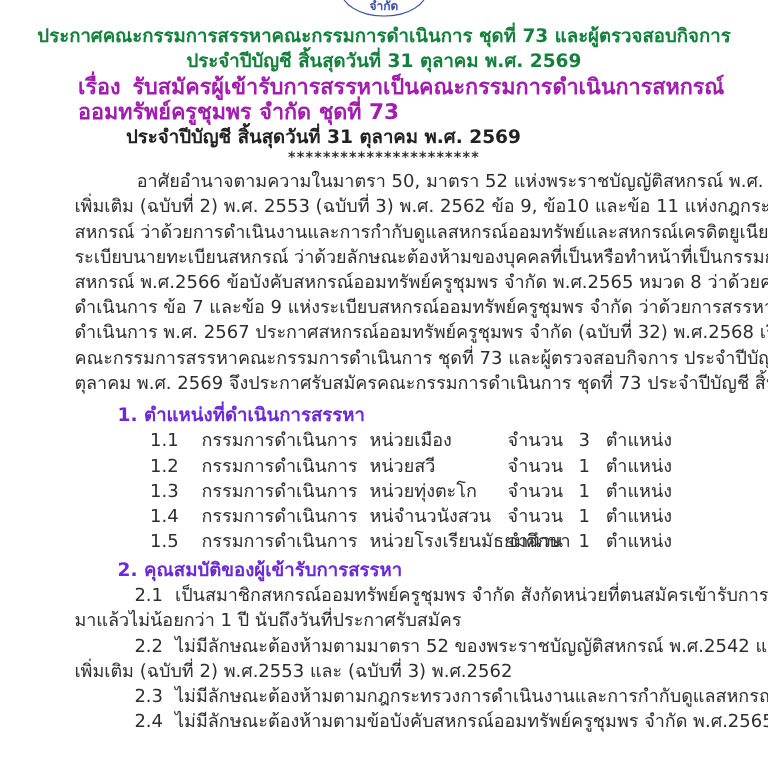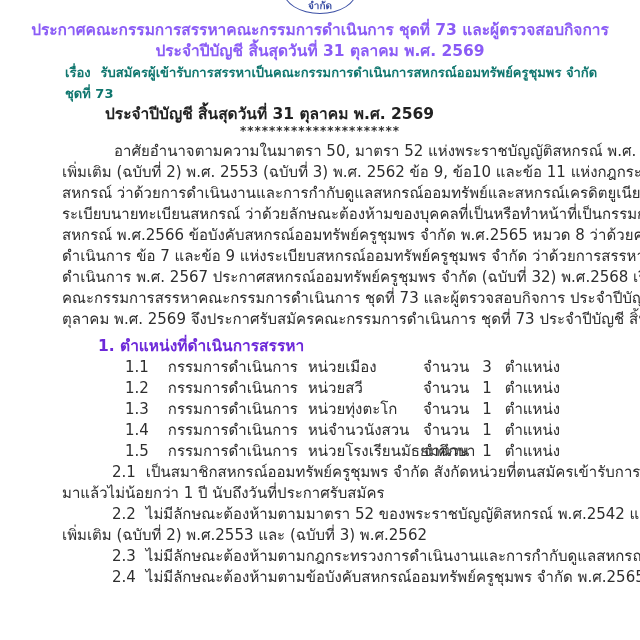--- a/index.html
+++ b/index.html
@@ -11,25 +11,25 @@
   }
   .page{position:relative;width:640px;height:640px;overflow:hidden;}
 
   
   .seal-wrap{position:relative;width:90px;height:14px;margin:0 auto;overflow:hidden;}
   .seal-ellipse{position:absolute;left:8px;top:-33px;width:72px;height:45px;
     border:1.6px solid #3c50a5;border-radius:50%;}
   .seal-text{position:absolute;left:0;top:0;width:100%;text-align:center;
     font-size:10px;line-height:12px;font-weight:bold;color:#3c50a5;}
 
-  .header{margin-top:6px;text-align:center;font-weight:bold;color:#8b5cf6;font-size:15.5px;line-height:21px;}
+  .header{margin-top:6px;text-align:center;font-weight:bold;color:#15803d;font-size:15.5px;line-height:21px;}
 
   .content{margin-left:62px;margin-right:26px;}
 
-  .subject{font-weight:bold;color:#0f766e;font-size:13px;line-height:21px;margin-left:3px;}
+  .subject{font-weight:bold;color:#a21caf;font-size:18px;line-height:21px;margin-left:3px;}
   .subject .lbl{margin-right:10px;}
   .subject-line2{font-weight:bold;color:#222;font-size:15.5px;line-height:21px;padding-left:43px;}
 
   .divider{text-align:center;font-size:12px;line-height:12px;letter-spacing:1px;
     font-weight:bold;color:#2e2e2e;margin-left:-36px;}
 
   .preamble{margin-top:4px;}
   .pline{white-space:nowrap;text-align:justify;text-align-last:justify;line-height:21px;}
   .pline.indent{padding-left:52px;}
   .pline.last{text-align-last:left;}
@@ -102,20 +102,21 @@
       <div class="s1row">
         <span class="s1no">1.4</span><span class="s1title">กรรมการดำเนินการ</span><span class="s1unit">หน่จำนวนังสวน</span>
         <span class="s1qty"><span>จำนวน</span><span class="cnt">1</span><span>ตำแหน่ง</span></span>
       </div>
       <div class="s1row">
         <span class="s1no">1.5</span><span class="s1title">กรรมการดำเนินการ</span><span class="s1unit">หน่วยโรงเรียนมัธยมศึกษา</span>
         <span class="s1qty"><span>จำนวน</span><span class="cnt">1</span><span>ตำแหน่ง</span></span>
       </div>
     </div>
 
+    <div class="sec-heading h2-ind">2. คุณสมบัติของผู้เข้ารับการสรรหา</div>
 
     <div>
       <div>
         <div class="s2line s2first"><span class="s2no">2.1</span><span>เป็นสมาชิกสหกรณ์ออมทรัพย์ครูชุมพร จำกัด สังกัดหน่วยที่ตนสมัครเข้ารับการสรรหา</span></div>
         <div class="s2line">มาแล้วไม่น้อยกว่า 1 ปี นับถึงวันที่ประกาศรับสมัคร</div>
       </div>
       <div>
         <div class="s2line s2first"><span class="s2no">2.2</span><span>ไม่มีลักษณะต้องห้ามตามมาตรา 52 ของพระราชบัญญัติสหกรณ์ พ.ศ.2542 และที่แก้ไข</span></div>
         <div class="s2line">เพิ่มเติม (ฉบับที่ 2) พ.ศ.2553 และ (ฉบับที่ 3) พ.ศ.2562</div>
       </div>

